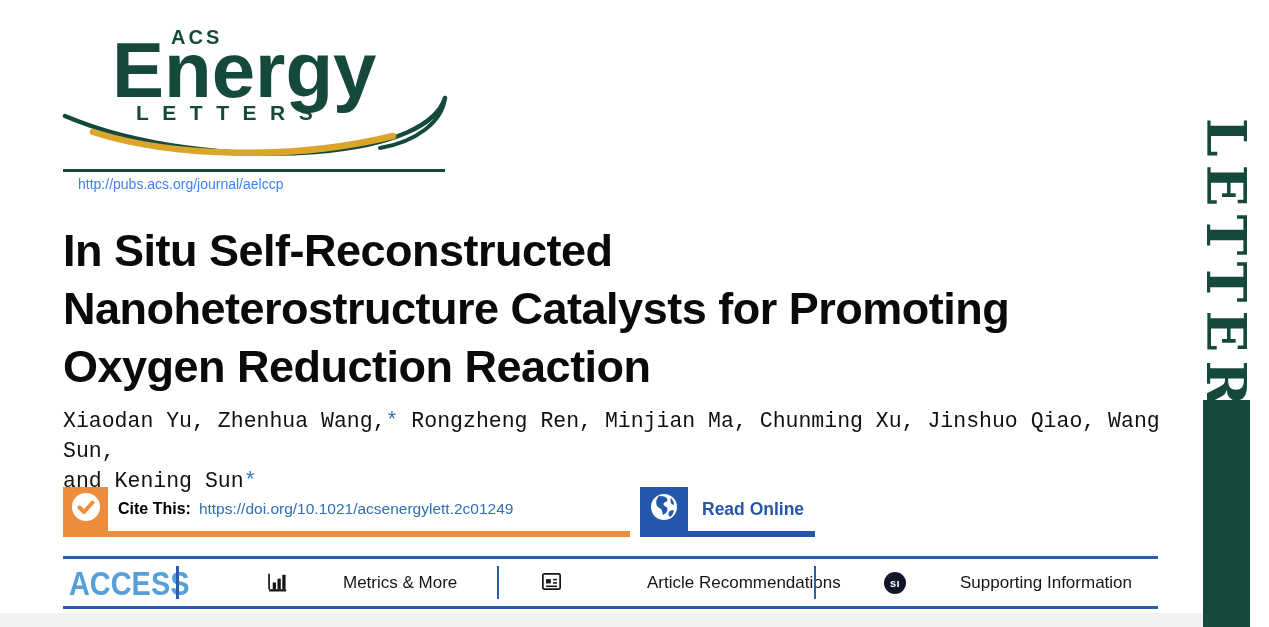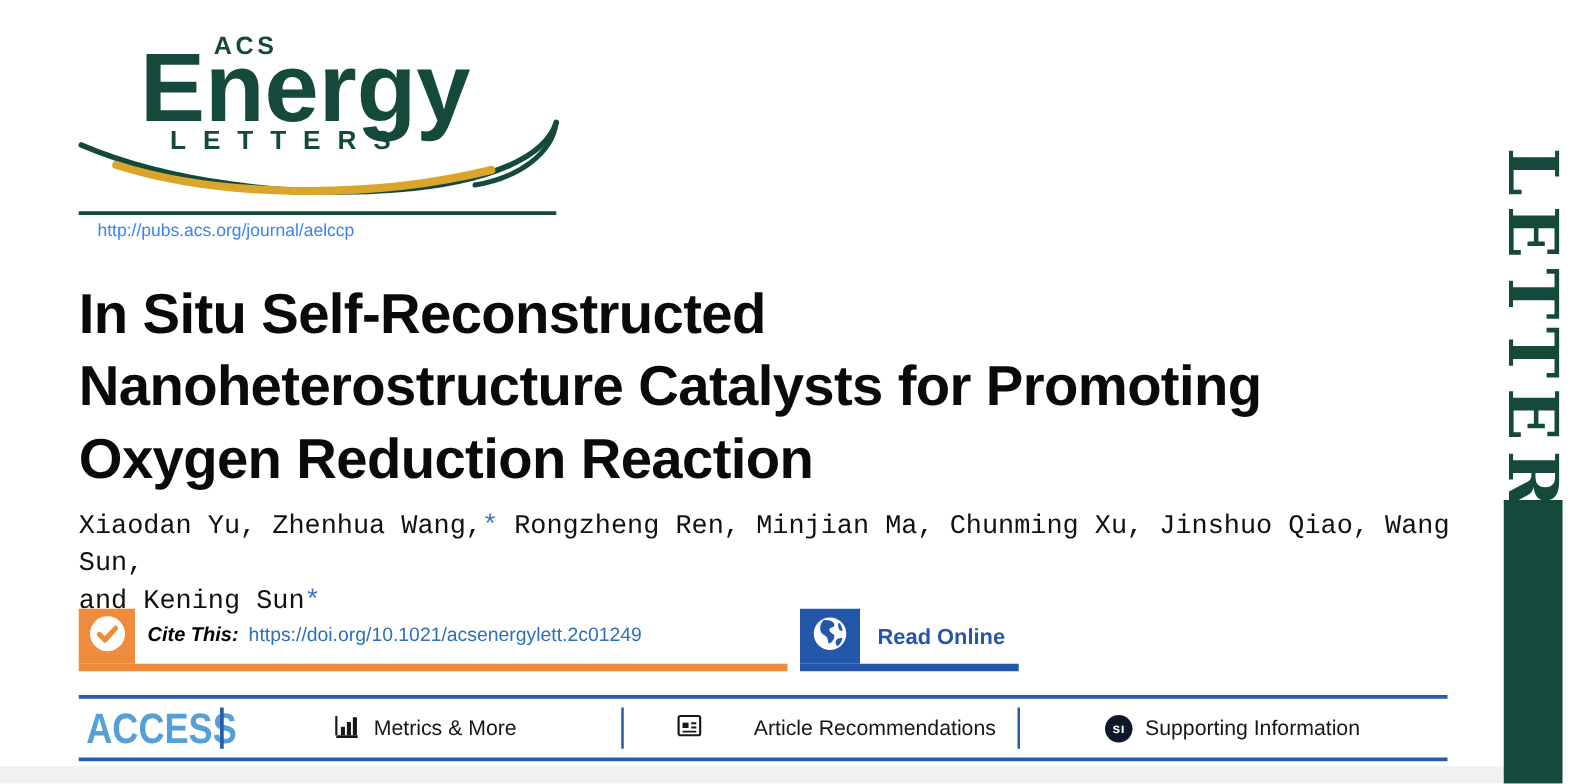--- a/index.html
+++ b/index.html
@@ -23,38 +23,38 @@
                    line-height:58px; color:#0a0a0a; letter-spacing:-0.5px; }
   .authors { left:63px; top:406px; width:1130px; font-family:Liberation Mono, monospace;
              font-size:21.5px; line-height:30px; color:#111; }
   .author-star { color:#3B74BC; }
 
   
   .cite-badge { left:63px; top:487px; width:45px; height:44px; background:#EF8C3B;
                 display:flex; align-items:center; justify-content:center; }
   .cite-underline { left:63px; top:531px; width:567px; height:6px; background:#EF8C3B; }
   .cite-row { left:118px; top:487px; height:44px; display:flex; align-items:center; gap:8px; }
-  .cite-label { font-size:16px; font-weight:bold; color:#000;font-style:italic; }
+  .cite-label { font-size:16px; font-weight:bold; color:#000; }
   .doi-link { font-size:15.5px; color:#2E6FB7; text-decoration:none; cursor:pointer; }
 
   
   .ro-square { left:640px; top:487px; width:48px; height:44px; background:#2456A9;
                display:flex; align-items:center; justify-content:center; cursor:pointer; }
   .ro-underline { left:640px; top:531px; width:175px; height:6px; background:#2456A9; }
   .ro-label { left:702px; top:487px; height:44px; display:flex; align-items:center;
               font-size:17.5px; font-weight:bold; color:#2456A9; cursor:pointer; }
 
   
   .bar-line { background:#2A5CAD; height:3px; width:1095px; left:63px; }
   .line-top { top:556px; } .line-bottom { top:606px; }
   .access-label { left:69px; top:565px; font-size:34px; line-height:36px; font-weight:bold;
                   color:#56A0D8; transform:scaleX(0.85); transform-origin:left top; cursor:pointer; }
   .v-sep { background:#2A5CAD; width:3px; height:33px; top:566px; }
   .foot-item { top:565px; height:36px; display:flex; align-items:center; gap:10px; cursor:pointer; }
-  .foot-label { font-size:17px; color:#161616; }
+  .foot-label { font-size:17px; color:#161616;margin-left:44px; }
   .si-circle { width:22px; height:22px; border-radius:50%; background:#0f172a; color:#fff;
                display:flex; align-items:center; justify-content:center;
                font-size:11px; font-weight:bold; letter-spacing:0.5px; }
   .gray-strip { left:0; top:613px; width:1203px; height:14px; background:#F1F1F1; }
 
   
   .banner-letters { left:1203px; top:118px; width:47px; height:284px; }
   .banner-letters .rot {
     position:absolute; left:47px; top:0; width:284px; height:47px; line-height:47px;
     transform:rotate(90deg); transform-origin:top left;

